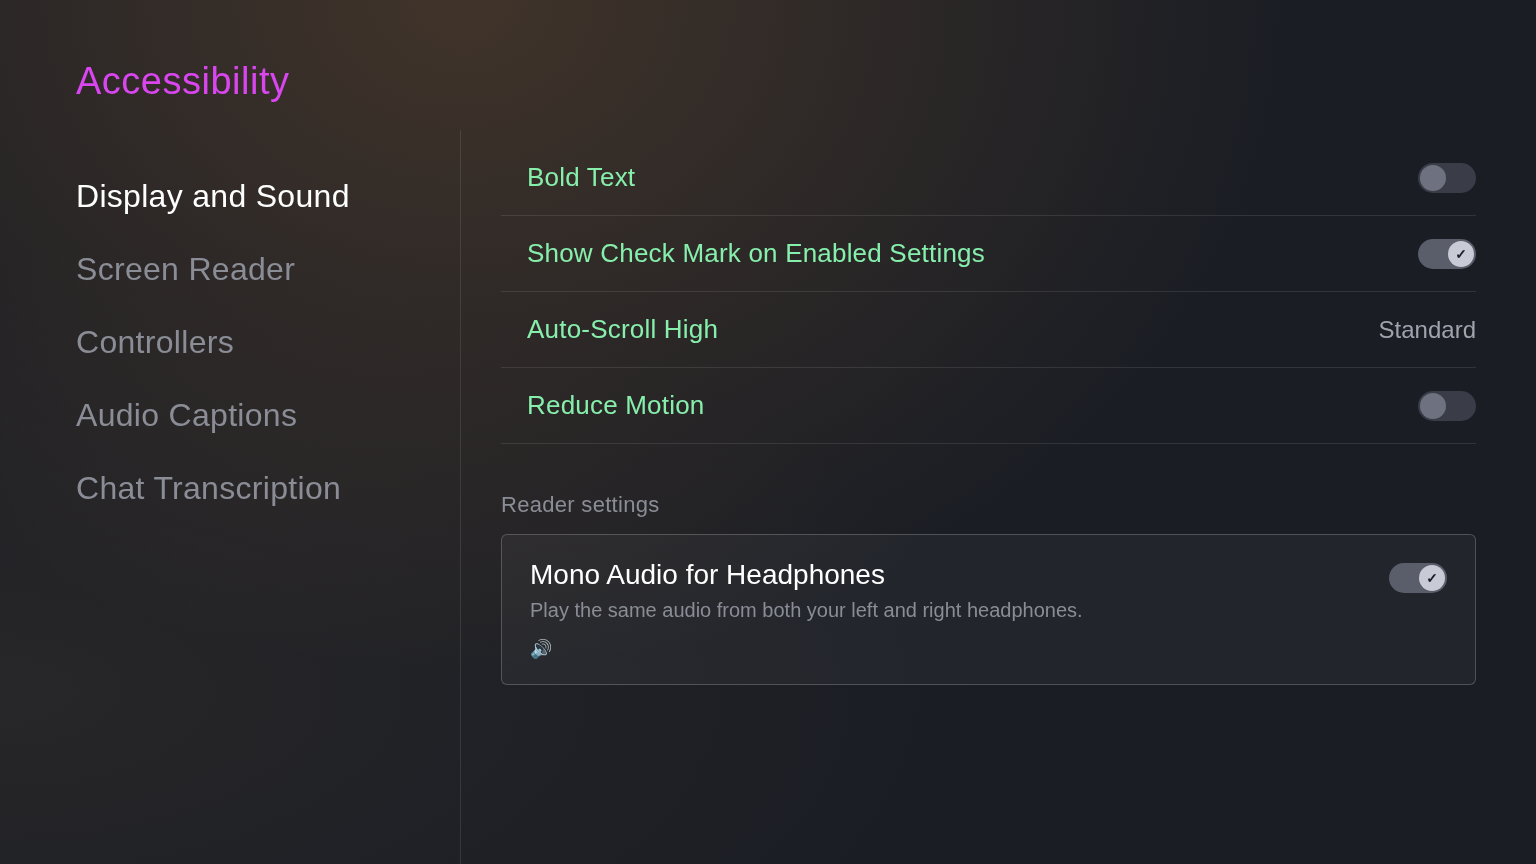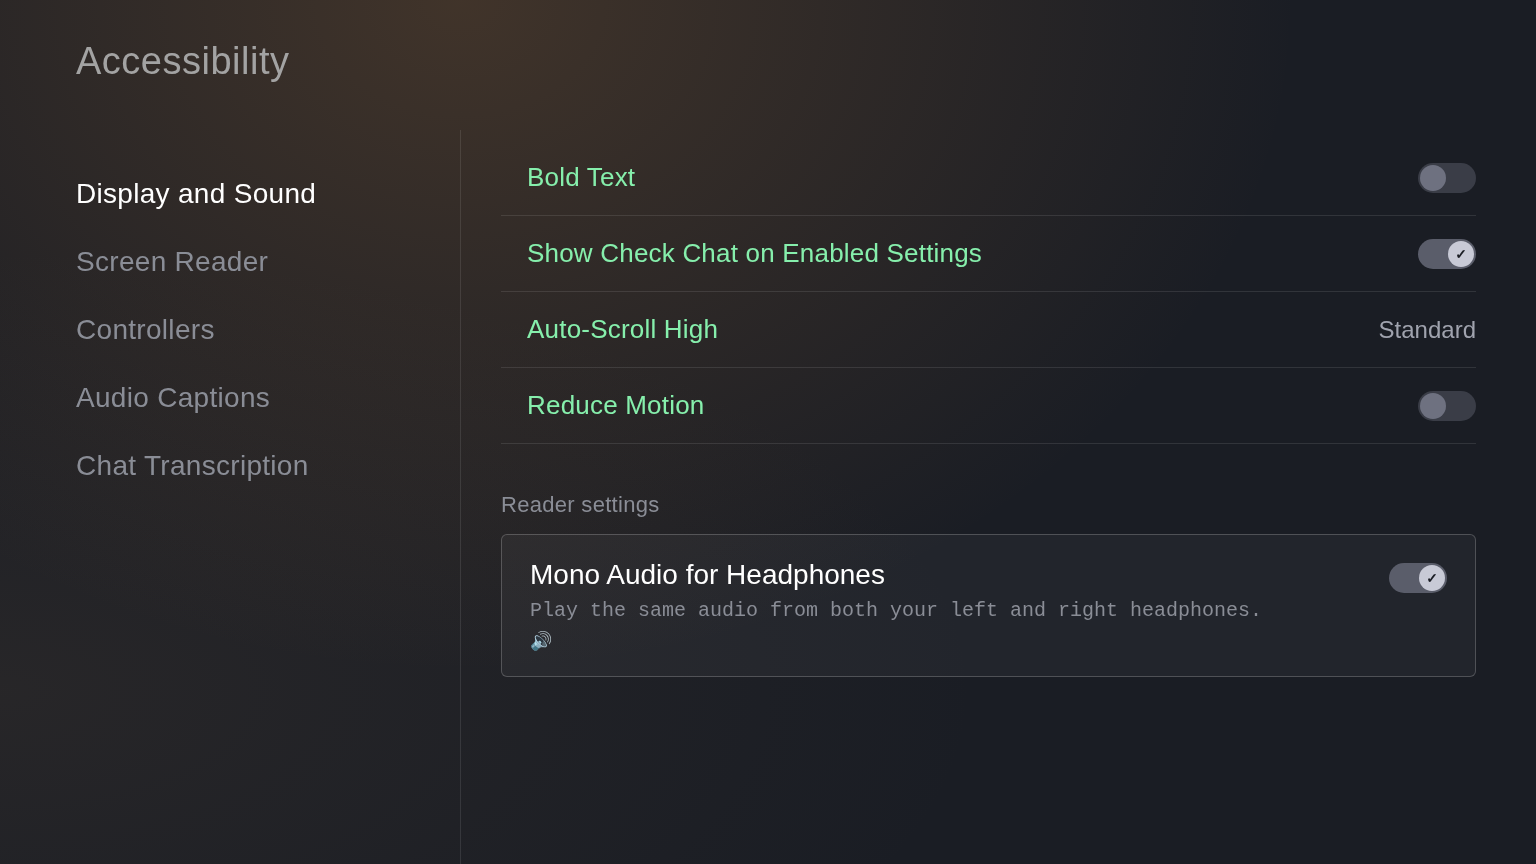--- a/index.html
+++ b/index.html
@@ -11,46 +11,46 @@
       background: radial-gradient(ellipse at 30% 0%, rgba(180,120,60,0.25) 0%, transparent 55%),
                   radial-gradient(ellipse at 0% 80%, rgba(100,80,60,0.18) 0%, transparent 45%),
                   #1a1d24;
       font-family: 'Segoe UI', Arial, sans-serif;
       color: #ffffff;
       overflow: hidden;
     }
 
     .page-title {
       position: absolute;
-      top: 40px;
+      top: 60px;
       left: 76px;
       font-size: 38px;
       font-weight: 300;
-      color: #a3a3a3;
+      color: #d946ef;
       letter-spacing: 0.5px;
     }
 
     .main-layout {
       position: absolute;
       top: 130px;
       left: 0;
       right: 0;
       bottom: 0;
       display: flex;
     }
 
     
     .sidebar {
       width: 460px;
       padding: 30px 0 0 76px;
       flex-shrink: 0;
     }
 
     .sidebar-item {
-      font-size: 28px;
+      font-size: 32px;
       font-weight: 400;
       padding: 18px 0;
       cursor: pointer;
       color: #8a8d96;
       letter-spacing: 0.3px;
     }
 
     .sidebar-item.active {
       color: #ffffff;
       font-weight: 500;
@@ -164,23 +164,22 @@
     .related-card-title {
       font-size: 28px;
       font-weight: 400;
       color: #ffffff;
       margin-bottom: 8px;
     }
 
     .related-card-desc {
       font-size: 20px;
       color: #8a8d96;
-      margin-bottom: 8px;
-      font-weight: 300;
-      font-family: Liberation Mono, monospace;
+      margin-bottom: 16px;
+      font-weight: 300;
     }
 
     .related-card-path {
       font-size: 18px;
       color: #6e7180;
       display: flex;
       align-items: center;
       gap: 6px;
     }
 
@@ -219,21 +218,21 @@
 
       <li class="setting-row">
         <span class="setting-label">Bold Text</span>
         <div class="toggle">
           <div class="knob"></div>
         </div>
       </li>
 
 
       <li class="setting-row">
-        <span class="setting-label">Show Check Chat on Enabled Settings</span>
+        <span class="setting-label">Show Check Mark on Enabled Settings</span>
         <div class="toggle on">
           <div class="knob"></div>
         </div>
       </li>
 
       <li class="setting-row">
         <span class="setting-label">Auto-Scroll High</span>
         <span class="setting-value">Standard</span>
       </li>
 

